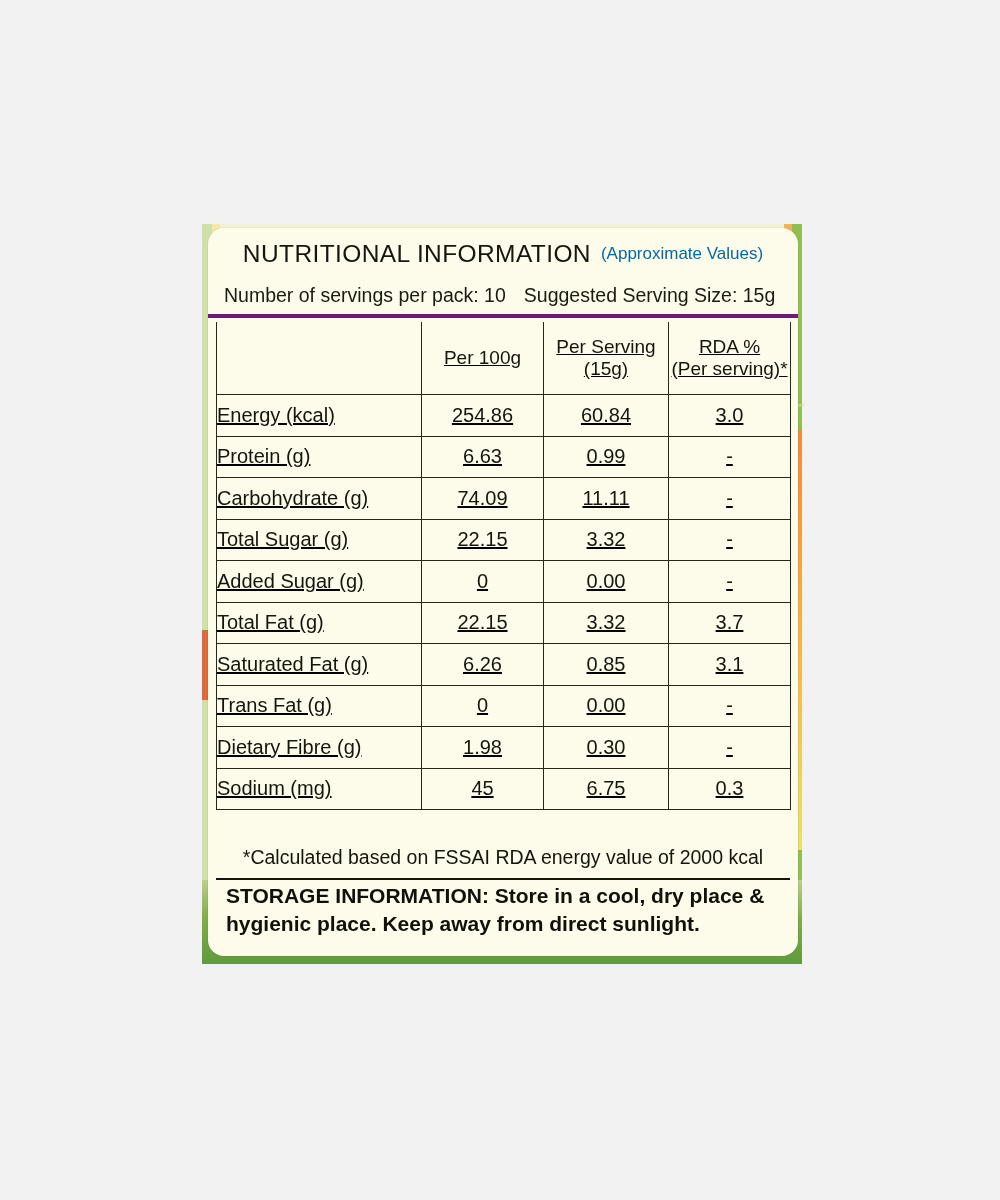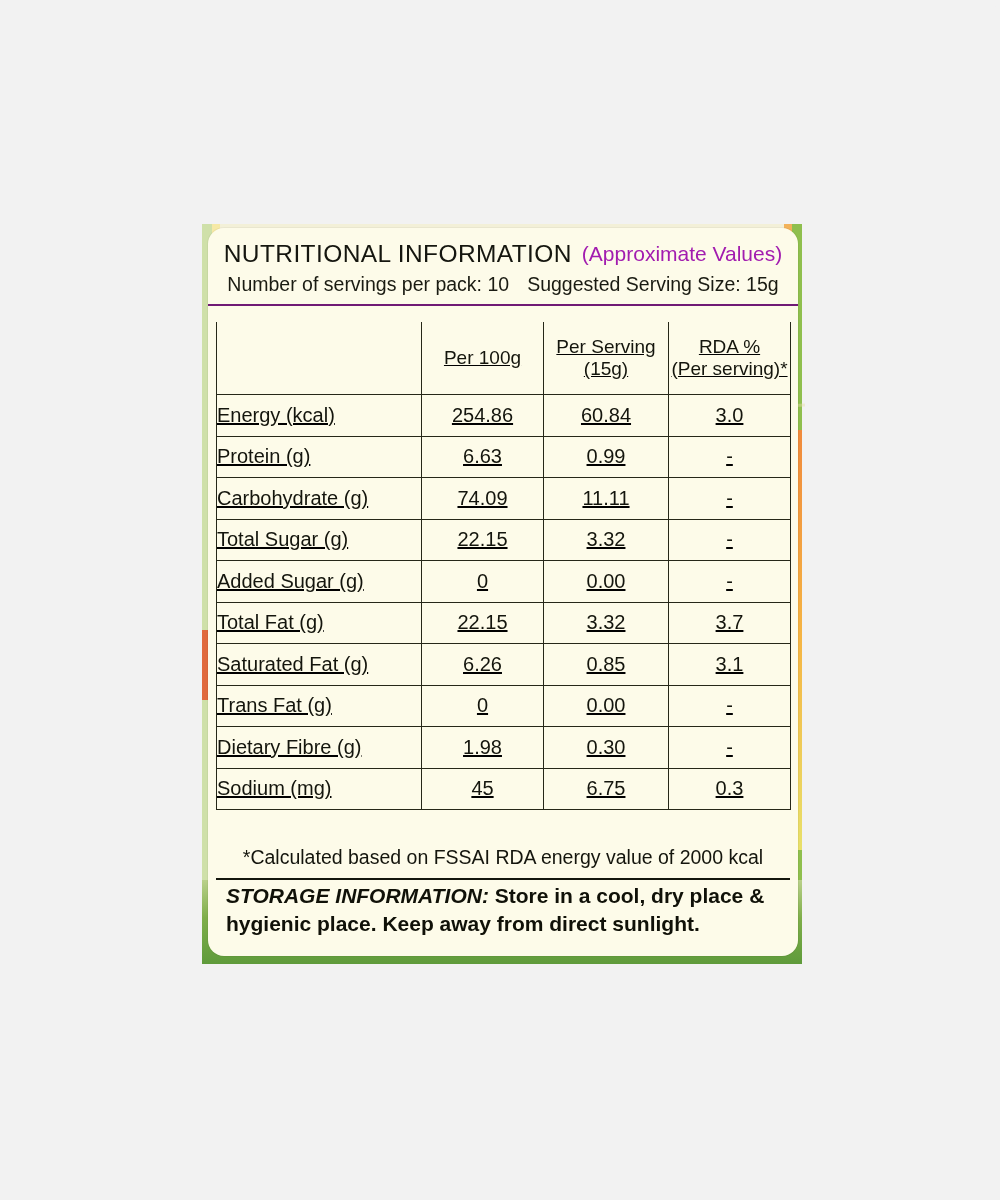--- a/index.html
+++ b/index.html
@@ -103,37 +103,36 @@
     justify-content: center;
     gap: 10px;
   }
   .title-main {
     font-size: 24.5px;
     letter-spacing: 0.4px;
     color: #15160f;
     font-weight: 400;
   }
   .title-sub {
-    font-size: 21px;
-    color: #a21caf;
+    font-size: 17px;
+    color: #0369a1;
   }
 
   .servings-row {
     position: absolute;
     left: 0;
-    top: 36px;
+    top: 48px;
     width: 590px;
     height: 42px;
-    border-bottom: 2px solid #701a75;
+    border-bottom: 4px solid #701a75;
     display: flex;
     align-items: center;
     padding: 0 16px;
     box-sizing: border-box;
     gap: 18px;
-    justify-content: center;
   }
   .servings-text {
     font-size: 19.5px;
     color: #1a1b12;
   }
 
   table.nutri {
     position: absolute;
     left: 8px;
     top: 94px;
@@ -188,21 +187,21 @@
   .storage {
     position: absolute;
     left: 18px;
     top: 654px;
     width: 560px;
     font-size: 21px;
     line-height: 1.35;
     color: #101108;
     font-weight: 700;
   }
-  .storage .st-label { font-weight: 700; font-style: italic; }
+  .storage .st-label { font-weight: 700; }
   .storage .st-body { font-weight: 700; }
 </style>
 </head>
 <body>
 
 <div id="stage">
 
   <div class="pack-bg"></div>
   <div class="pack-orange-strip"></div>
   <div class="pack-red-strip"></div>

